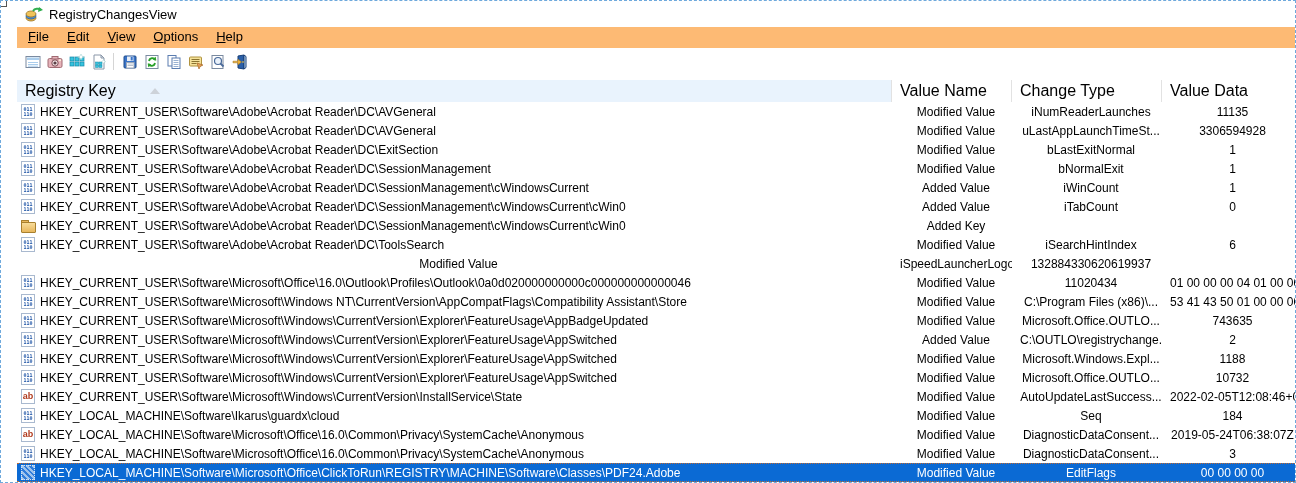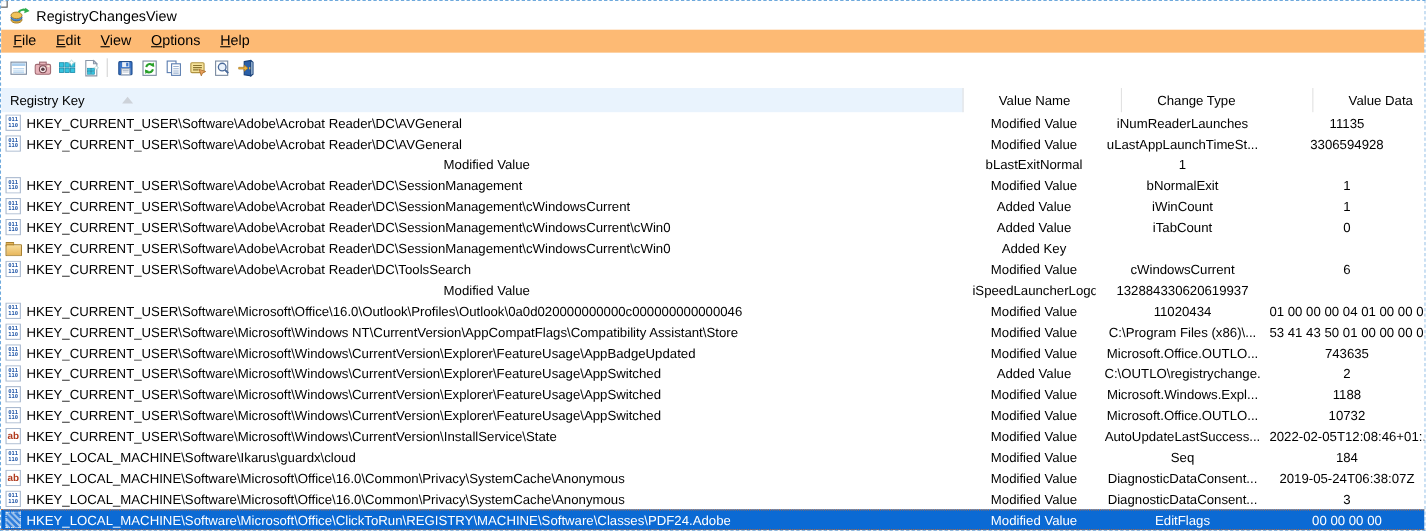--- a/index.html
+++ b/index.html
@@ -1,20 +1,20 @@
 <!DOCTYPE html>
 <html><head>
 <meta charset="utf-8">
 <style>
   * { margin:0; padding:0; box-sizing:border-box; }
   html,body { width:1296px; height:483px; overflow:hidden; background:#fff;
               font-family:"Liberation Sans","DejaVu Sans",sans-serif; }
   .window {
     position:relative; width:1296px; height:483px; background:#fff;
-    border:1px dashed #6ea9dc; overflow:hidden;
+    border:1px dashed #6ea9dc; overflow:hidden;padding-left:16px;
   }
   .sel-handle {
     position:absolute; top:-1px; left:-1px; width:7px; height:7px;
     background:#fff; border:1px solid #555; z-index:50;
   }
   
   .titlebar { height:26px; display:flex; align-items:center; padding-left:8px; background:#fff; }
   .titlebar .app-icon { width:18px; height:16px; margin-right:6px; flex:none; }
   .titlebar .title { font-size:13px; color:#000; }
   
@@ -24,21 +24,21 @@
   }
   .menu-item::first-letter { text-decoration:underline; }
   
   .toolbar { height:27px; display:flex; align-items:center; padding-left:5px; background:#fff; }
   .tbtn { width:22px; height:22px; display:flex; align-items:center; justify-content:center; border:1px solid transparent; }
   .tsep { width:1px; height:17px; background:#d5d5d5; margin:0 5px 0 3px; }
   
   .listview { margin-top:5px; }
   .hdr {
     display:grid; grid-template-columns:875px 120px 150px 1fr; height:22px;
-    font-size:12px; color:#000; background:#fff;gap:24px;
+    font-size:16px; color:#000; background:#fff;
   }
   .hdr-cell {
     display:flex; align-items:center; padding-left:8px; border-right:1px solid #e2e2e2;
     overflow:hidden; white-space:nowrap; position:relative; cursor:default;
   }
   .hdr-cell.sorted { background:#e9f3fd; }
   .hdr-cell:last-child { border-right:none; }
   .sort-arrow {
     width:0; height:0; margin-left:34px;
     border-left:5px solid transparent; border-right:5px solid transparent;
@@ -251,20 +251,24 @@
     <div class="cell key-cell">
       <span class="row-icon icon-binary"></span>
       <span class="cell-text c-key">HKEY_CURRENT_USER\Software\Adobe\Acrobat Reader\DC\AVGeneral</span>
     </div>
     <div class="cell"><span class="cell-text c-type">Modified Value</span></div>
     <div class="cell"><span class="cell-text c-name">uLastAppLaunchTimeSt...</span></div>
     <div class="cell"><span class="cell-text c-data">3306594928</span></div>
   </div>
 
   <div class="row">
+    <div class="cell key-cell">
+      <span class="row-icon icon-binary"></span>
+      <span class="cell-text c-key">HKEY_CURRENT_USER\Software\Adobe\Acrobat Reader\DC\ExitSection</span>
+    </div>
     <div class="cell"><span class="cell-text c-type">Modified Value</span></div>
     <div class="cell"><span class="cell-text c-name">bLastExitNormal</span></div>
     <div class="cell"><span class="cell-text c-data">1</span></div>
   </div>
 
   <div class="row">
     <div class="cell key-cell">
       <span class="row-icon icon-binary"></span>
       <span class="cell-text c-key">HKEY_CURRENT_USER\Software\Adobe\Acrobat Reader\DC\SessionManagement</span>
     </div>
@@ -302,21 +306,21 @@
     <div class="cell"><span class="cell-text c-name"></span></div>
     <div class="cell"><span class="cell-text c-data"></span></div>
   </div>
 
   <div class="row">
     <div class="cell key-cell">
       <span class="row-icon icon-binary"></span>
       <span class="cell-text c-key">HKEY_CURRENT_USER\Software\Adobe\Acrobat Reader\DC\ToolsSearch</span>
     </div>
     <div class="cell"><span class="cell-text c-type">Modified Value</span></div>
-    <div class="cell"><span class="cell-text c-name">cWindowsCurrent</span></div>
+    <div class="cell"><span class="cell-text c-name">iSearchHintIndex</span></div>
     <div class="cell"><span class="cell-text c-data">6</span></div>
   </div>
 
   <div class="row">
     <div class="cell"><span class="cell-text c-type">Modified Value</span></div>
     <div class="cell"><span class="cell-text c-name">iSpeedLauncherLogonTi...</span></div>
     <div class="cell"><span class="cell-text c-data">132884330620619937</span></div>
   </div>
 
   <div class="row">

